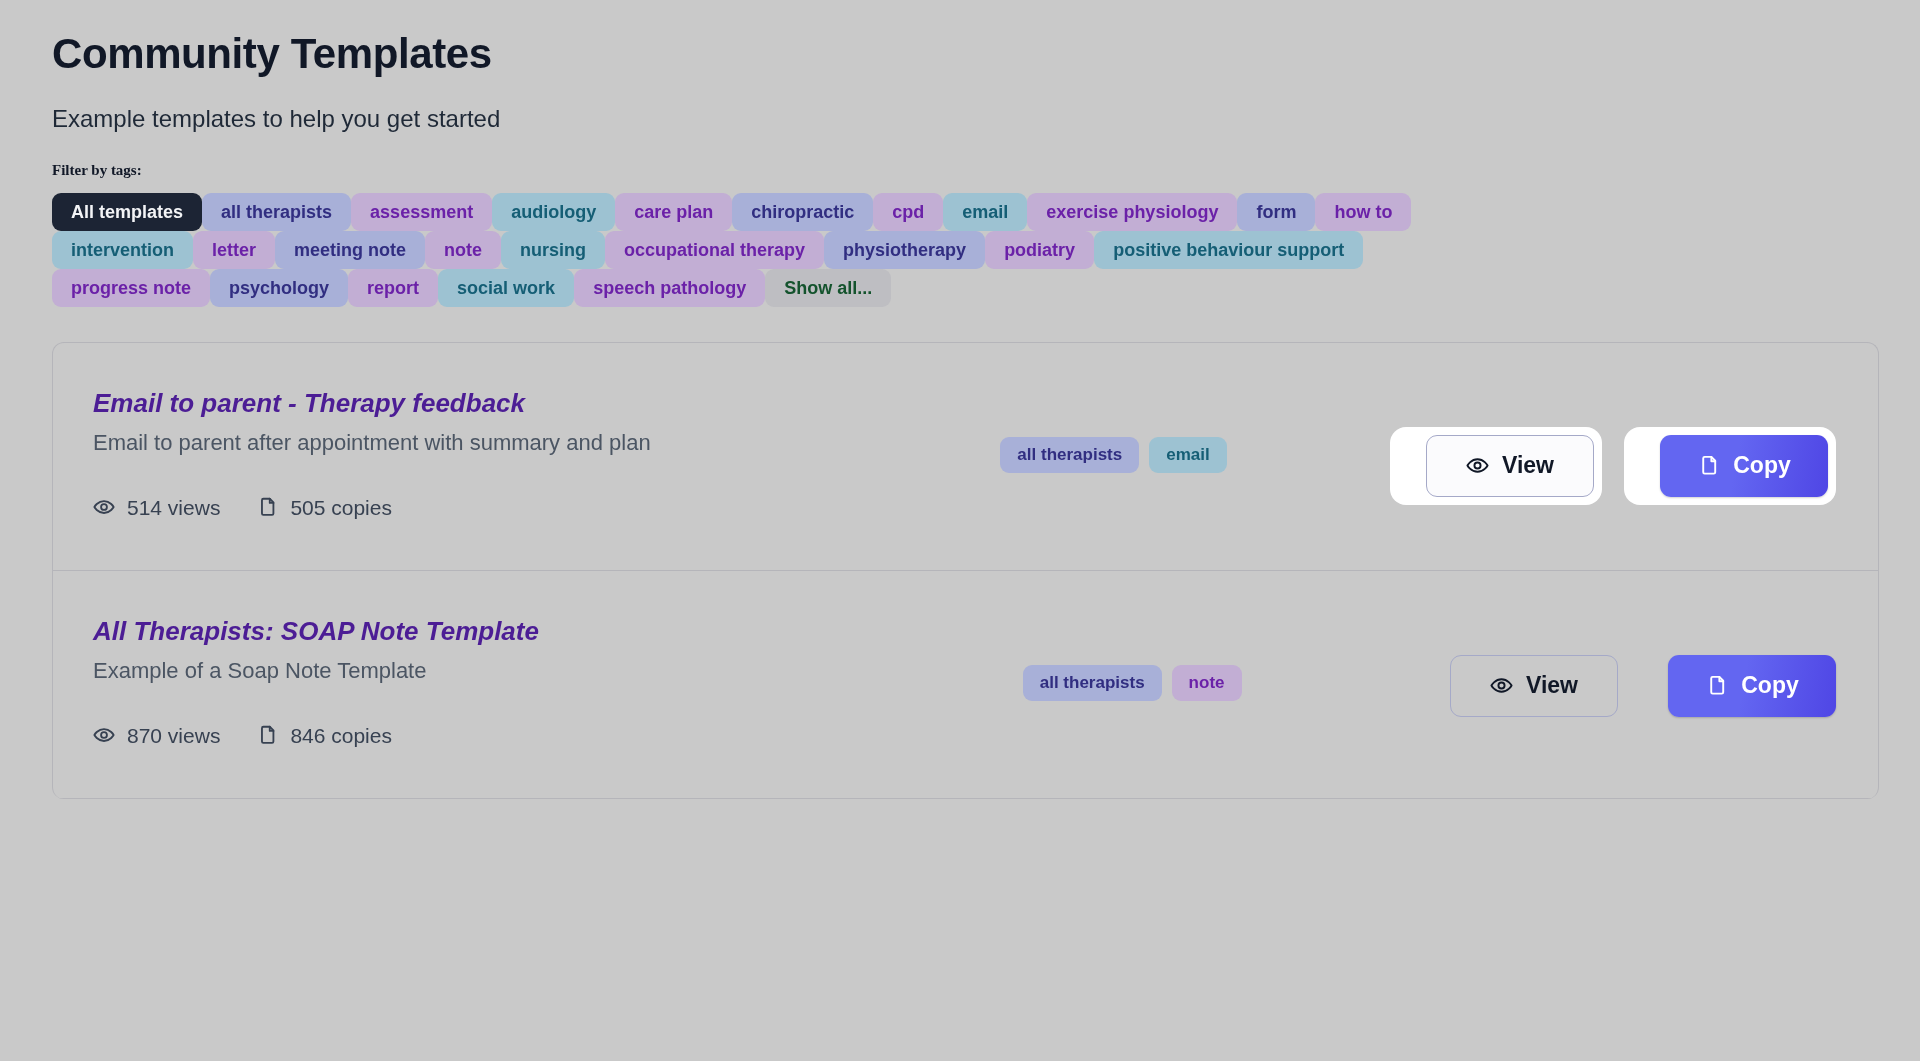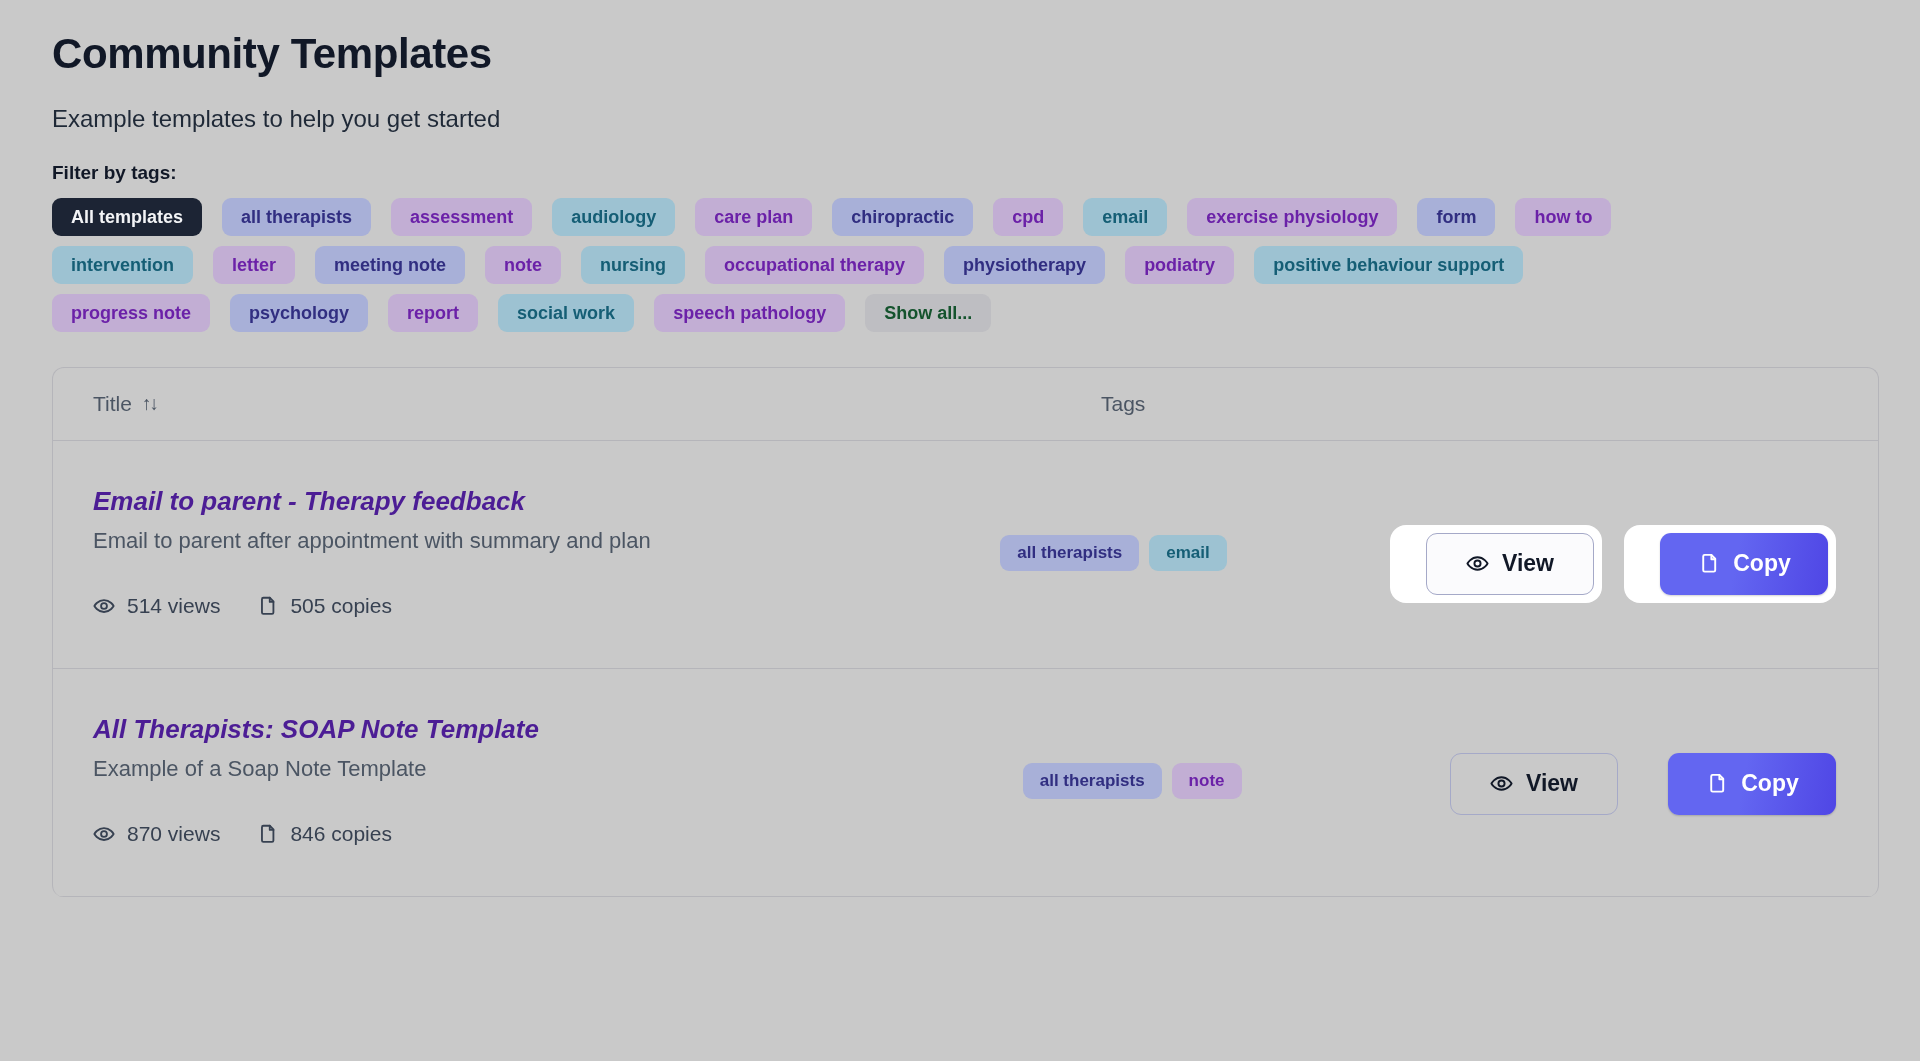--- a/index.html
+++ b/index.html
@@ -32,36 +32,36 @@
     line-height: 1.25;
   }
   .page-subtitle {
     font-size: 24px;
     color: #1f2937;
     margin: 22px 0 0 0;
     line-height: 1.3;
   }
 
   .filter-label {
-    font-size: 19px;
+    font-size: 15px;
     font-weight: 700;
     color: #111827;
     margin: 28px 0 0 0;
+    font-family: Liberation Serif, serif;
   }
 
   
   .tag-rows {
     margin-top: 14px;
     width: 1790px;
   }
   .tag-row {
     display: flex;
     flex-wrap: wrap;
-    gap: 20px;
-    margin-bottom: 10px;
+    gap: 0;
   }
   .tag {
     display: inline-flex;
     align-items: center;
     justify-content: center;
     height: 38px;
     padding: 0 19px;
     border-radius: 9px;
     font-size: 18px;
     font-weight: 700;
@@ -151,21 +151,21 @@
     line-height: 1.3;
   }
   .stats {
     display: flex;
     align-items: center;
     gap: 36px;
     margin-top: 38px;
     font-size: 21px;
     color: #374151;
   }
-  .stat { display: flex; align-items: center; gap: 12px; }
+  .stat { display: flex; align-items: flex-start; gap: 12px; }
   .stat svg { display: block; }
 
   .cell-tags {
     width: 420px;
     display: flex;
     align-items: center;
     flex-wrap: wrap;
     gap: 10px;
     padding-top: 52px;
   }
@@ -258,29 +258,20 @@
         <button class="tag t-blue">psychology</button>
         <button class="tag t-lilac">report</button>
         <button class="tag t-teal">social work</button>
         <button class="tag t-lilac">speech pathology</button>
         <button class="tag t-showall">Show all...</button>
       </div>
     </div>
 
 
   <div class="table">
-    <div class="thead">
-      <div class="th th-title">
-        <span>Title</span>
-        <span class="sort-icon">↑↓</span>
-      </div>
-      <div class="th th-tags">
-        <span>Tags</span>
-      </div>
-    </div>
     <div id="table-body">
         <div class="row">
           <div class="cell-title">
             <div class="tpl-name">Email to parent - Therapy feedback</div>
             <div class="tpl-desc">Email to parent after appointment with summary and plan</div>
             <div class="stats">
               <span class="stat">
                 <span class="icon-wrap">
                   <svg width="22" height="22" viewBox="0 0 24 24" fill="none" stroke="#374151" stroke-width="2" stroke-linecap="round" stroke-linejoin="round">
                     <path d="M1.5 12S5 5.5 12 5.5 22.5 12 22.5 12 19 18.5 12 18.5 1.5 12 1.5 12z"></path>

